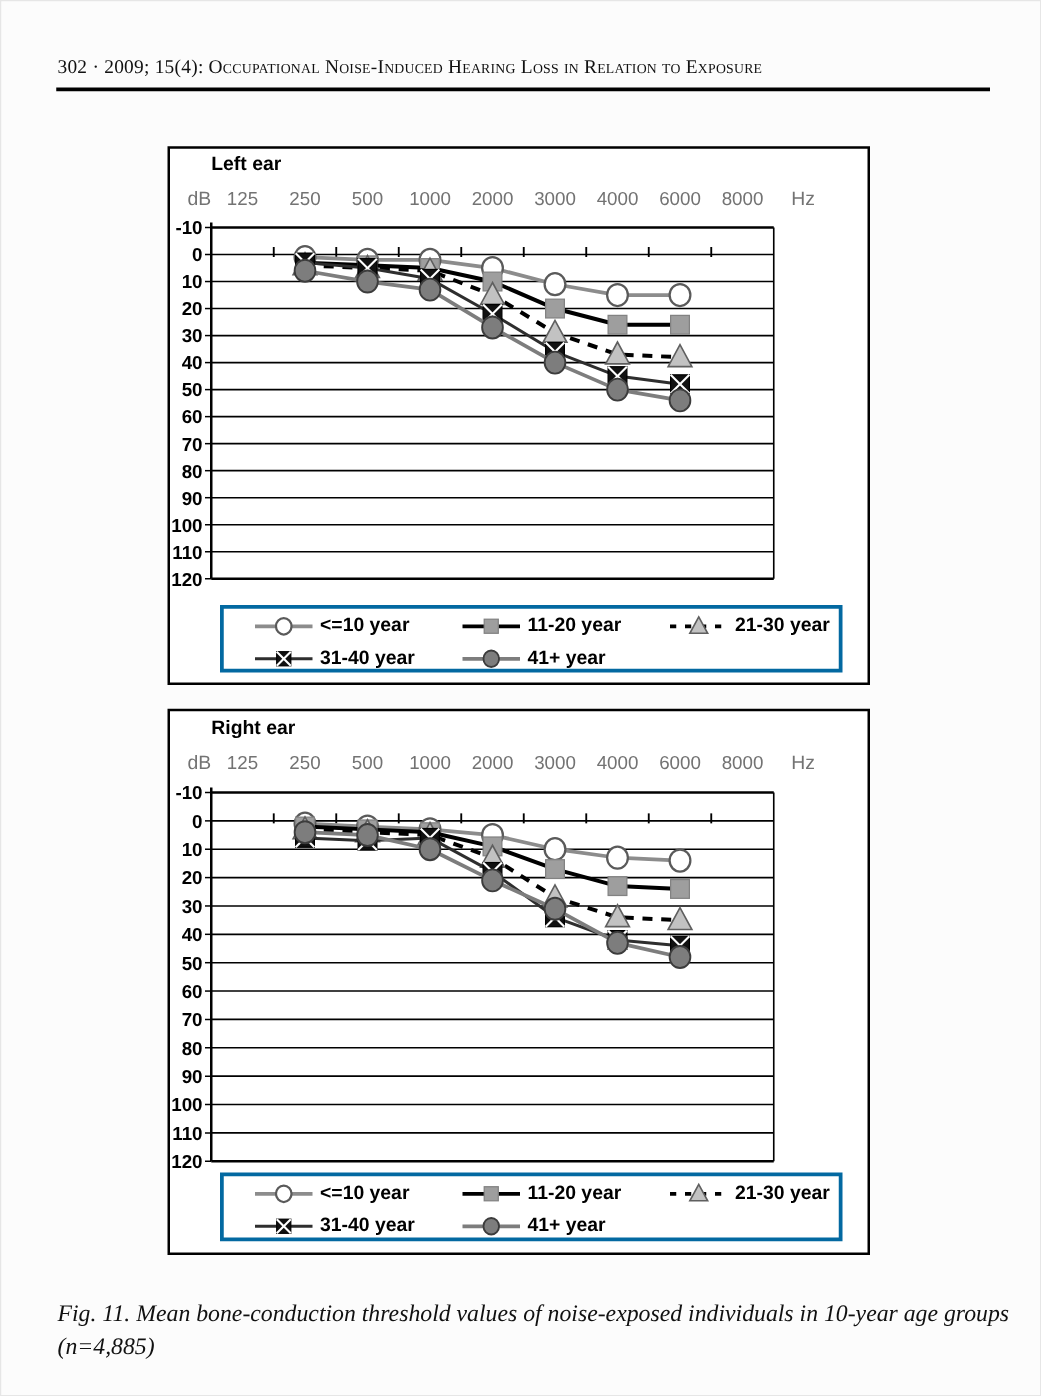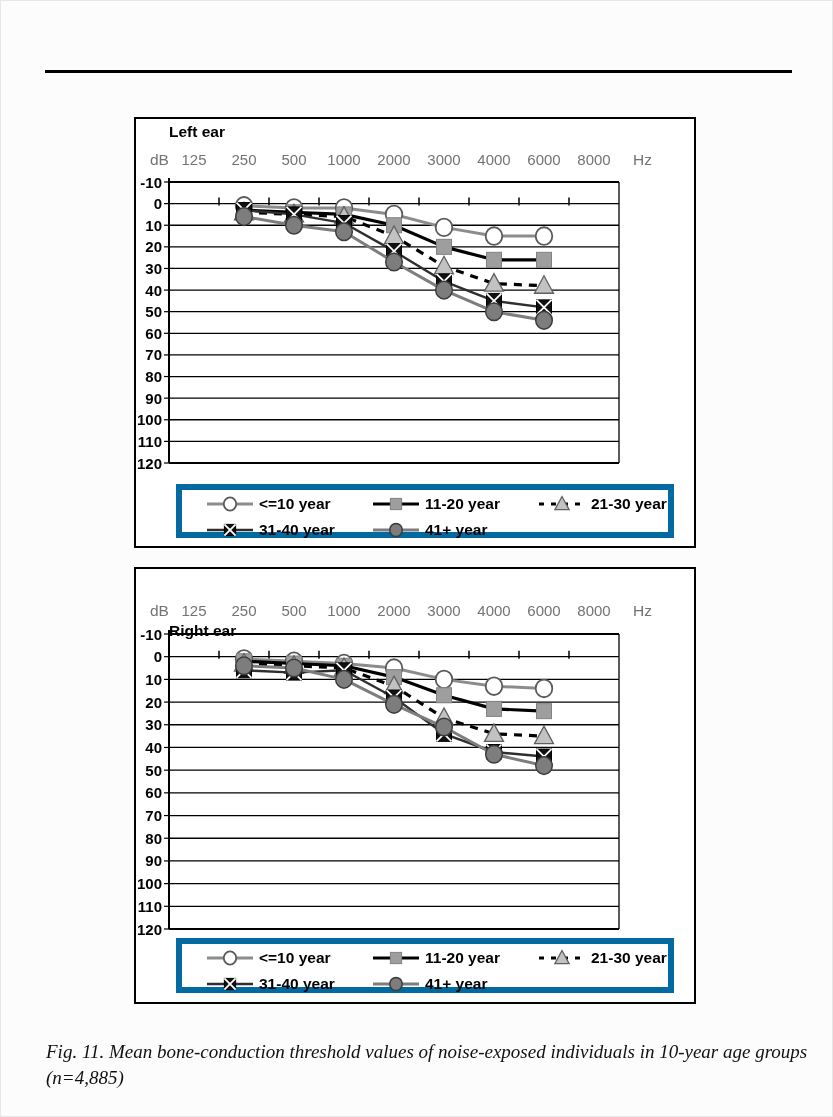--- a/index.html
+++ b/index.html
@@ -19,35 +19,36 @@
     font-size:15.5px;font-weight:bold;color:#000;}
   .freq-row{position:absolute;left:0;top:0;width:100%;height:0;}
   .freq-row span{position:absolute;font-size:15px;font-weight:normal;color:#737373;transform:translateX(-50%);white-space:nowrap;}
   .freq-row .edge-label{transform:none;}
   .plot{position:absolute;left:0;top:0;}
   .ytick{font-family:"Liberation Sans",sans-serif;font-size:15px;font-weight:bold;fill:#000;}
   .legend{
     position:absolute;background:#fff;border:2px solid #9a9a9a;box-sizing:border-box;
     outline:1px solid #444;outline-offset:-3px;
   }
-  .legend{border:6px solid #0369a1;outline:none;}
+  .legend{border:3px solid #0369a1;outline:none;}
   .legend-row{display:flex;align-items:center;height:26px;padding-left:24px;}
   .legend-item{display:inline-flex;align-items:center;}
   .legend-item.w{width:166px;}
   .legend-label{font-size:15.5px;font-weight:bold;color:#000;margin-left:5px;white-space:nowrap;}
   .caption{
     position:absolute;left:45px;top:1038px;width:765px;
     font-family:"Liberation Serif",serif;font-style:italic;
     font-size:19px;line-height:26px;color:#111;
   }
 </style>
 </head>
 <body>
 
 <div class="page">
+  <div class="journal-header">302 · 2009; 15(4): Occupational Noise-Induced Hearing Loss in Relation to Exposure</div>
   <div class="header-rule"></div>
 
   <section class="chart-box" id="chart-0" style="top:116px;height:431px;">
       <div class="chart-title" style="top: 4px;">Left ear</div>
       <div class="freq-row">
         <span class="edge-label" style="left: 14px; top: 32px; font-size: 15.5px;">dB</span>
         <span style="left: 58px; top: 32px;">125</span>
         <span style="left: 108px; top: 32px;">250</span>
         <span style="left: 158px; top: 32px;">500</span>
         <span style="left: 208px; top: 32px;">1000</span>
@@ -297,21 +298,21 @@
                 <ellipse cx="24" cy="11" rx="6.2250000000000005" ry="6.6000000000000005" fill="#7d7d7d" stroke="#3c3c3c" stroke-width="1.5"></ellipse>
               </g>
             </svg>
             <span class="legend-label">41+ year</span>
           </div>
         </div>
       </div>
     </section>
 
   <section class="chart-box" id="chart-1" style="top:566px;height:437px;">
-      <div class="chart-title" style="top: 5px; margin-top: 48px;">Right ear</div>
+      <div class="chart-title" style="top: 5px;">Right ear</div>
       <div class="freq-row">
         <span class="edge-label" style="left: 14px; top: 33px; font-size: 15.5px;">dB</span>
         <span style="left: 58px; top: 33px;">125</span>
         <span style="left: 108px; top: 33px;">250</span>
         <span style="left: 158px; top: 33px;">500</span>
         <span style="left: 208px; top: 33px;">1000</span>
         <span style="left: 258px; top: 33px;">2000</span>
         <span style="left: 308px; top: 33px;">3000</span>
         <span style="left: 358px; top: 33px;">4000</span>
         <span style="left: 408px; top: 33px;">6000</span>

